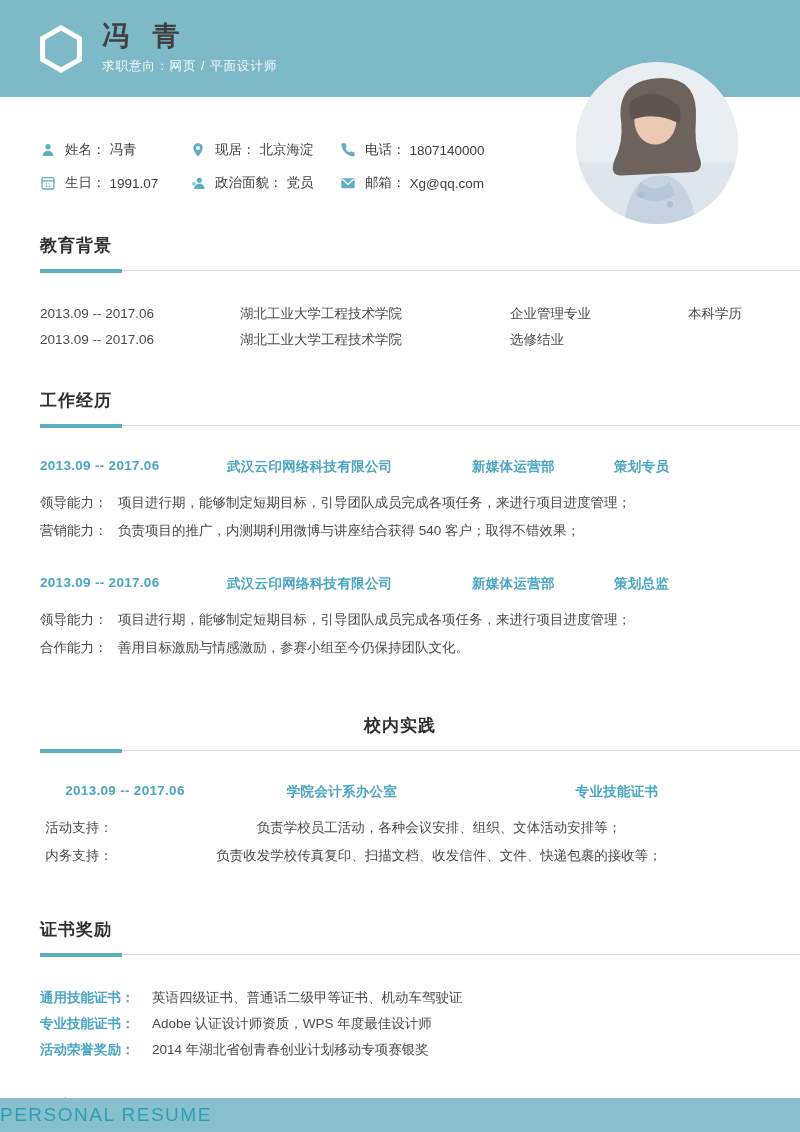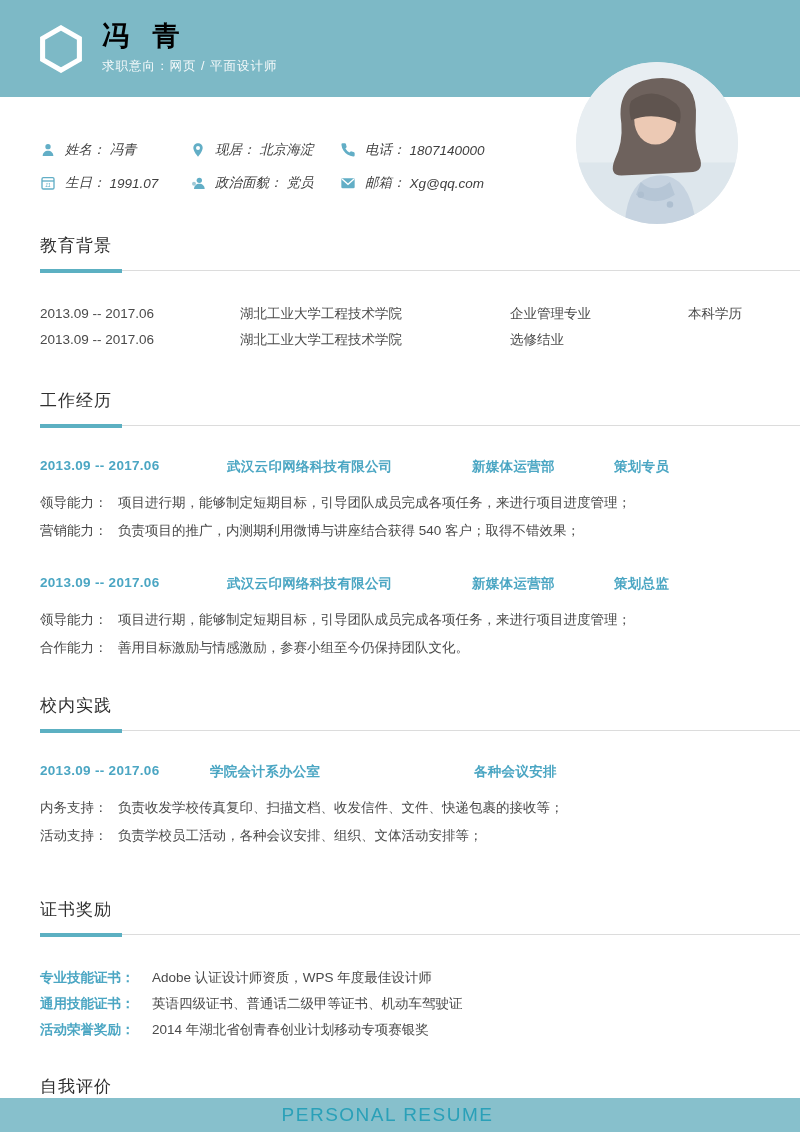--- a/index.html
+++ b/index.html
@@ -3,38 +3,38 @@
 <meta charset="utf-8">
 <style>
   * { margin:0; padding:0; box-sizing:border-box; }
   html,body { background:#fff; }
   body { font-family:"Liberation Sans","DejaVu Sans",sans-serif; color:#4e4e4e; }
   .page { position:relative; width:800px; height:1132px; margin:0 auto; background:#ffffff; overflow:hidden; }
 
   
   .header { position:relative; height:97px; background:#7db9c6; display:flex; align-items:center; padding-left:38px; }
   .logo { width:46px; height:48px; margin-right:18px; display:flex; align-items:center; }
-  .header-text h1 { color:#000000; font-size:27px; font-weight:bold; letter-spacing:8px; line-height:1; }
+  .header-text h1 { color:#404040; font-size:27px; font-weight:bold; letter-spacing:8px; line-height:1; }
   .header-text .intent { color:rgba(255,255,255,0.92); font-size:12.5px; margin-top:8px; letter-spacing:1px; }
 
   
   .avatar { position:absolute; left:576px; top:62px; width:162px; height:162px; border-radius:50%; overflow:hidden; background:#e7edf1; }
   .avatar svg { display:block; width:100%; height:100%; }
 
   .content { padding:0 40px; }
 
   
-  .profile { margin-top:42px; display:grid; grid-template-columns:150px 150px 200px; grid-auto-rows:22px; row-gap:11px; width:520px;font-style:italic; }
+  .profile { margin-top:42px; display:grid; grid-template-columns:150px 150px 200px; grid-auto-rows:22px; row-gap:11px; width:520px; }
   .pf { display:flex; align-items:center; font-size:13.5px; color:#3f3f3f; white-space:nowrap; }
   .pf .pficon { width:16px; height:16px; margin-right:9px; flex:0 0 16px; display:inline-flex; }
   .pf .pflabel { margin-right:4px; }
   .pf .pfvalue { color:#3f3f3f;text-align:right; }
 
   
-  .sec-title { font-size:17px; font-weight:400; color:#2f2f2f; letter-spacing:1px; }
+  .sec-title { font-size:17px; font-weight:700; color:#2f2f2f; letter-spacing:1px; }
   .rule { position:relative; height:4px; margin-top:12px; }
   .rule-line { position:absolute; left:0; right:-40px; top:1px; height:1px; background:#dcdcdc; }
   .rule-accent { position:absolute; left:0; top:0; width:82px; height:4px; background:#5cb0c2; }
 
   .sec-edu { margin-top:40px; }
   .edu-rows { margin-top:28px; }
   .edu-row { display:flex; font-size:13.5px; color:#4a4a4a; line-height:26px; }
   .c-date { width:200px; flex:0 0 200px; }
   .c-school { width:270px; flex:0 0 270px; }
   .c-major { width:178px; flex:0 0 178px; }
@@ -46,35 +46,35 @@
   .entry-head { display:flex; font-size:13.5px; font-weight:bold; color:#4ba6c3; letter-spacing:0.3px; }
   .eh-date { width:187px; flex:0 0 187px; }
   .eh-co { width:245px; flex:0 0 245px; }
   .eh-dept { width:142px; flex:0 0 142px; }
   .eh-role { flex:1; }
   .details { margin-top:13px; }
   .detail-line { display:flex; font-size:13.5px; color:#4a4a4a; line-height:28px; }
   .d-label { flex:0 0 78px;font-family:Liberation Serif, serif; }
   .d-text { flex:1; }
 
-  .sec-campus { margin-top:32px; }
+  .sec-campus { margin-top:52px;text-align:center; }
   .camp-head .eh-date { width:170px; flex:0 0 170px; }
   .camp-head .eh-co { width:264px; flex:0 0 264px;font-family:Liberation Serif, serif; }
 
   .sec-cert { margin-top:48px; }
   .cert-rows { margin-top:28px; }
   .cert-row { display:flex; font-size:13.5px; line-height:26px; }
   .cert-label { flex:0 0 112px; color:#4ba6c3; font-weight:bold; }
   .cert-text { flex:1; color:#4a4a4a; }
 
   .sec-eval { margin-top:32px; }
   .eval-text { margin-top:26px; font-size:13.5px; color:#4a4a4a; line-height:30px; text-align:justify; }
 
   
-  .footer { position:absolute; left:0; bottom:0; width:100%; height:34px; background:#87c0cc; display:flex; align-items:center; justify-content:center; padding-right:25px; }
+  .footer { position:absolute; left:0; bottom:0; width:100%; height:34px; background:#87c0cc; display:flex; align-items:center; justify-content:flex-start; padding-right:25px; }
   .footer-text { color:#2aa0b8; font-size:19px; letter-spacing:1.5px; font-weight:400; }
 </style>
 </head>
 <body>
 
 <div class="page">
 
   <header class="header">
     <span class="logo">
       <svg viewBox="0 0 100 104" width="46" height="48">
@@ -254,57 +254,57 @@
       <div class="rule">
           <span class="rule-line"></span>
           <span class="rule-accent"></span>
         </div>
       <div class="entries">
 
           <div class="entry">
             <div class="entry-head camp-head">
               <span class="eh-date">2013.09 -- 2017.06</span>
               <span class="eh-co">学院会计系办公室</span>
-              <span class="eh-role">各种会议安排</span>
+              <span class="eh-role">专业技能证书</span>
             </div>
             <div class="details">
 
                 <div class="detail-line">
+                  <span class="d-label">活动支持：</span>
+                  <span class="d-text">负责学校员工活动，各种会议安排、组织、文体活动安排等；</span>
+                </div>
+
+                <div class="detail-line">
                   <span class="d-label">内务支持：</span>
                   <span class="d-text">负责收发学校传真复印、扫描文档、收发信件、文件、快递包裹的接收等；</span>
                 </div>
-
-                <div class="detail-line">
-                  <span class="d-label">活动支持：</span>
-                  <span class="d-text">负责学校员工活动，各种会议安排、组织、文体活动安排等；</span>
-                </div>
               </div>
           </div>
         </div>
     </section>
 
     <section class="sec-cert">
       <h2 class="sec-title">证书奖励</h2>
       <div class="rule">
           <span class="rule-line"></span>
           <span class="rule-accent"></span>
         </div>
       <div class="cert-rows">
+
+          <div class="cert-row">
+            <span class="cert-label">通用技能证书：</span>
+            <span class="cert-text">英语四级证书、普通话二级甲等证书、机动车驾驶证</span>
+          </div>
 
           <div class="cert-row">
             <span class="cert-label">专业技能证书：</span>
             <span class="cert-text">Adobe 认证设计师资质，WPS 年度最佳设计师</span>
           </div>
 
           <div class="cert-row">
-            <span class="cert-label">通用技能证书：</span>
-            <span class="cert-text">英语四级证书、普通话二级甲等证书、机动车驾驶证</span>
-          </div>
-
-          <div class="cert-row">
             <span class="cert-label">活动荣誉奖励：</span>
             <span class="cert-text">2014 年湖北省创青春创业计划移动专项赛银奖</span>
           </div>
         </div>
     </section>
 
     <section class="sec-eval">
       <h2 class="sec-title">自我评价</h2>
       <div class="rule">
           <span class="rule-line"></span>

